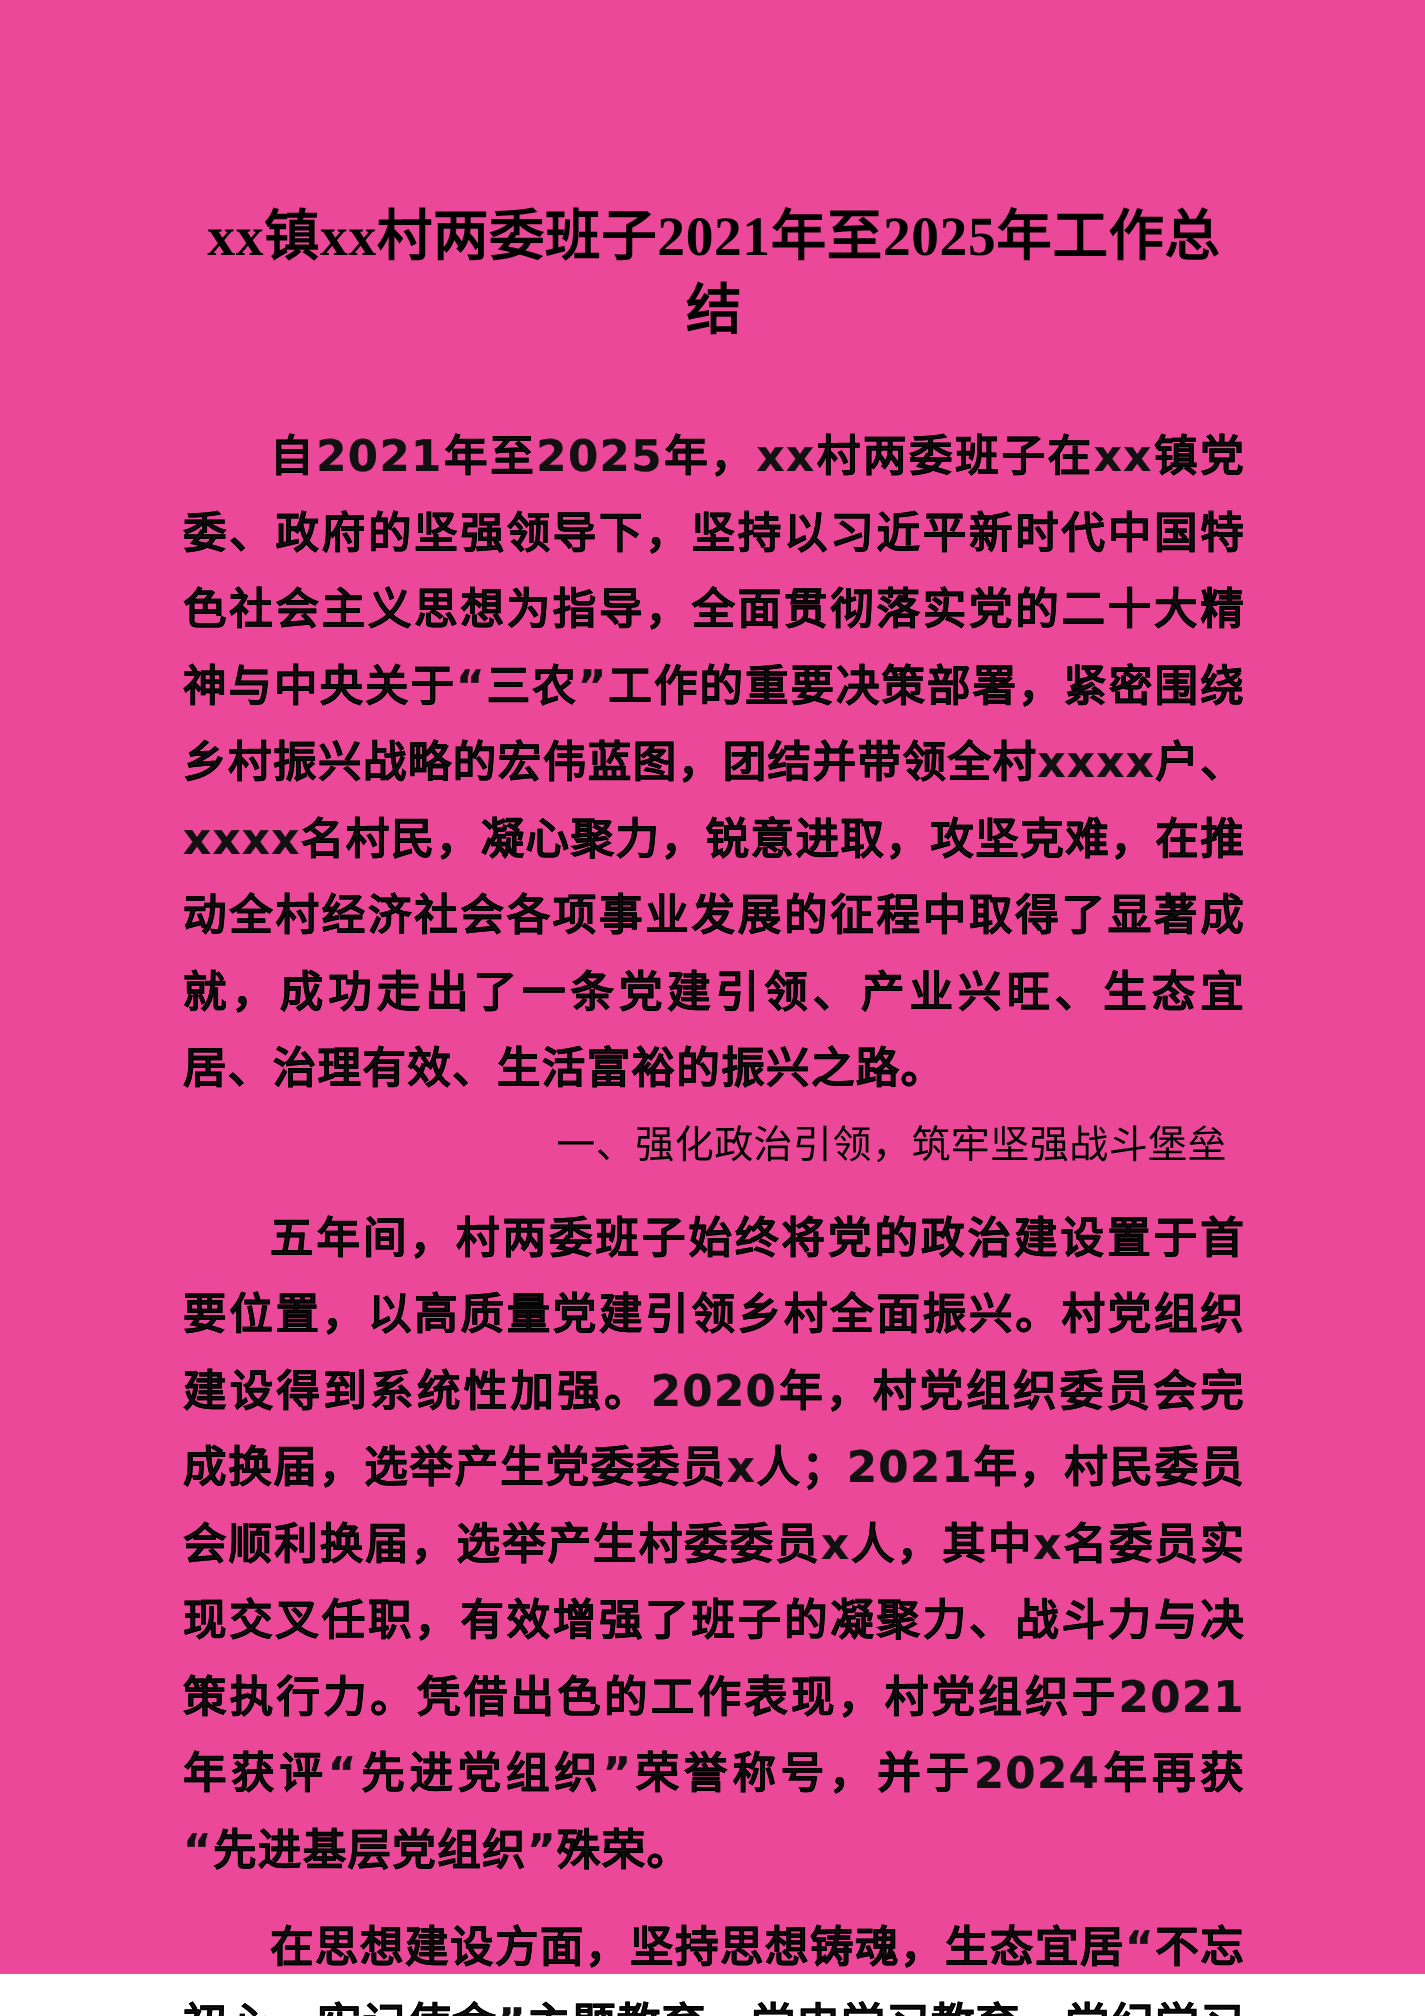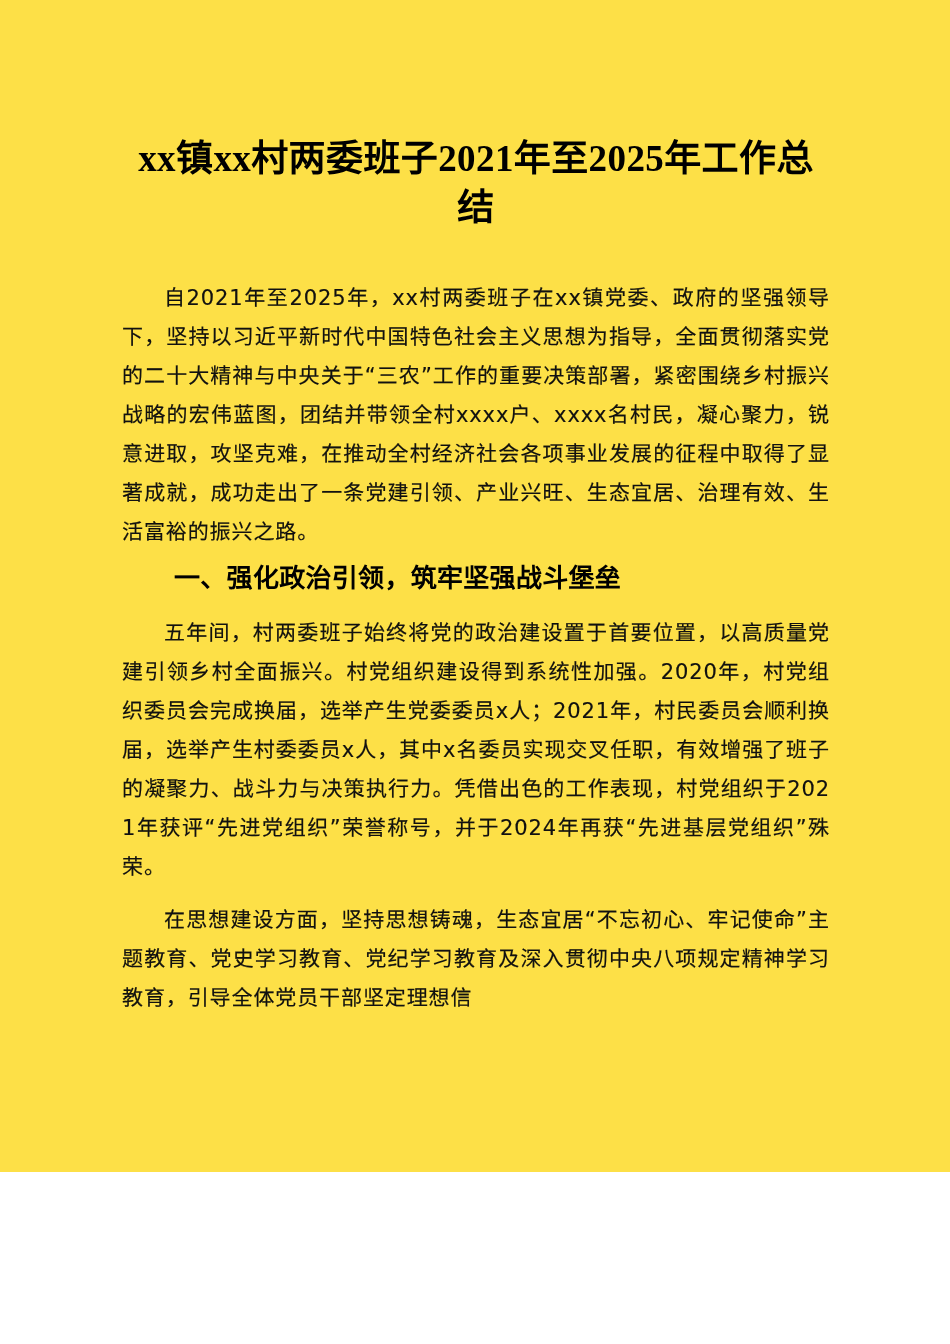--- a/index.html
+++ b/index.html
@@ -13,22 +13,22 @@
     height: 1344px;
     overflow: hidden;
     font-family: "Liberation Serif", "DejaVu Serif", serif;
     color: #000000;
     -webkit-font-smoothing: antialiased;
   }
 
   .page {
     position: relative;
     width: 950px;
-    height: 1172px;
-    background: #fde047;
+    height: 1316px;
+    background: #ec4899;
     box-sizing: border-box;
   }
 
   .content {
     position: absolute;
     left: 122px;
     top: 0;
     width: 708px;
   }
 
@@ -43,53 +43,53 @@
     text-align: center;
     letter-spacing: 0.4px;
     color: #000000;
     word-break: break-all;
   }
 
   
   .para {
     margin: 0;
     font-family: "DejaVu Sans", "Liberation Sans", sans-serif;
-    font-weight: 400;
-    font-size: 21px;
-    line-height: 39px;
+    font-weight: 700;
+    font-size: 29px;
+    line-height: 51px;
     text-align: justify;
     text-align-last: left;
     text-justify: inter-ideograph;
     text-indent: 2em;
     letter-spacing: 0.9px;
     color: #111111;
     word-break: break-all;
     -webkit-text-stroke: 0.15px #000;
   }
 
   .para-first {
     margin-top: 47px;
   }
 
   .para-gap {
     margin-top: 14px;
   }
 
   
   .section-heading {
-    margin: 0;
+    margin: 12px;
     margin-top: 6px;
     font-family: "DejaVu Sans", "Liberation Sans", sans-serif;
-    font-weight: bold;
+    font-weight: normal;
     font-size: 26px;
     line-height: 41.8px;
     text-indent: 2em;
     letter-spacing: 0.3px;
     color: #000000;
-    text-align: left;
+    text-align: right;
     word-break: break-all;
   }
 
   
   .page-tail {
     height: 10px;
   }
 </style>
 </head>
 <body>

